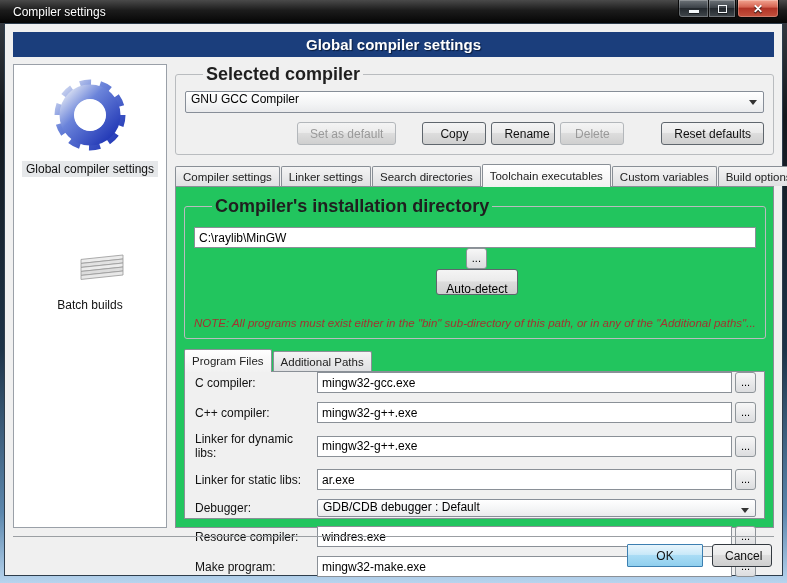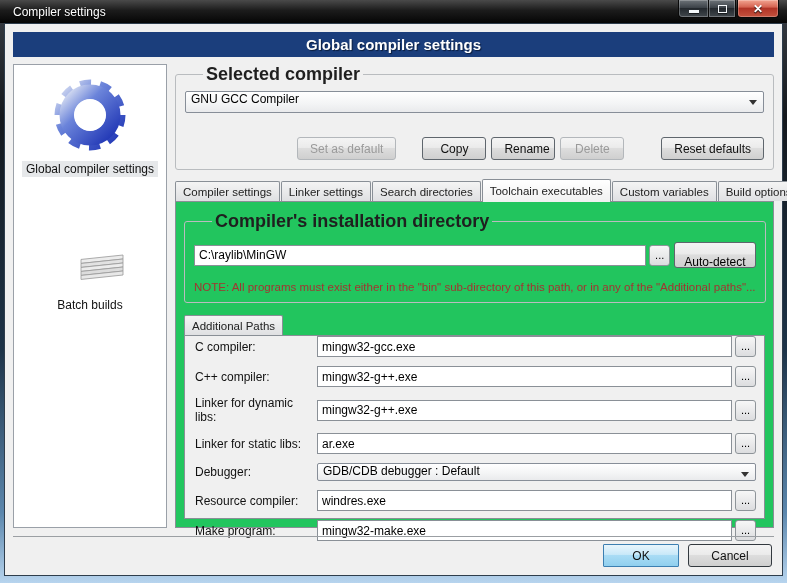--- a/index.html
+++ b/index.html
@@ -70,21 +70,21 @@
   .combo {
     height:22px; border:1px solid #878e98; border-radius:2px;
     background:linear-gradient(180deg,#ffffff 0%,#f3f4f5 60%,#e9eaec 100%);
     display:flex; font-size:12px; padding-left:5px; position:relative; cursor:default;
   }
   .combo .arrow {
     position:absolute; right:6px; top:8px; width:0; height:0;
     border-left:4px solid transparent; border-right:4px solid transparent; border-top:5px solid #333;
   }
 
-  .btnrow { display:flex; margin-top:24px; align-items:flex-end; }
+  .btnrow { display:flex; margin-top:9px; align-items:flex-end; }
   .btn {
     height:23px; font-size:12px; font-family:"Liberation Sans",sans-serif;
     border:1px solid #5f666d; border-radius:3px; padding:0 12px;
     background:linear-gradient(180deg,#f4f4f4 0%,#ebebeb 45%,#dddddd 50%,#cfcfcf 100%);
     color:#111; cursor:default; white-space:nowrap;
   }
   .btn.disabled { color:#9a9a9a; border-color:#b3b7bb; }
   .sp-a { width:112px; } .sp-b { width:26px; } .sp-c { width:5px; }
 
   
@@ -98,57 +98,57 @@
   .tab.active {
     height:23px; background:linear-gradient(180deg,#ffffff,#f1f1f1);
     margin-bottom:-1px; position:relative; z-index:3;
   }
 
   .tabpanel {
     flex:1; border:1px solid #898f96; background:#22c55e; padding:9px 8px 8px 8px;
     display:flex; flex-direction:column; min-height:0;
   }
 
-  .dirrow { display:flex; align-items:center; margin-top:4px; }
+  .dirrow { display:flex; align-items:center; margin-top:4px;flex-direction:column; }
   input[type=text] {
     height:21px; border:1px solid #8a9097; font-size:12px; padding:0 4px;
     font-family:"Liberation Sans",sans-serif; background:#fff; color:#000; width:100%;
   }
   .browse {
     width:21px; height:21px; margin-left:3px; border:1px solid #8e9499; border-radius:3px;
     background:linear-gradient(180deg,#f7f7f7,#dcdddf);
     font-size:11px; line-height:17px; text-align:center; cursor:default; flex:none;
   }
   .autodetect {
     height:22px; margin-left:4px; border:1px solid #5f666d; border-radius:3px; padding:12px 9px;
     background:linear-gradient(180deg,#f4f4f4 0%,#ebebeb 45%,#dddddd 50%,#cfcfcf 100%);
     font-size:12px; cursor:default; flex:none; white-space:nowrap;
   }
-  .note { font-size:11.5px; color:#a23431; margin-top:13px; white-space:nowrap; overflow:hidden;}
+  .note { font-size:11.5px; color:#a23431; margin-top:22px; white-space:nowrap; overflow:hidden;font-style:italic;}
 
   
   .subtabs { display:flex; align-items:flex-end; margin-top:10px; height:22px; }
   .subpanel {
     flex:1; border:1px solid #898f96; background:#f0f0f0; padding:0 8px 8px 10px; min-height:0;
   }
   .frow { display:flex; align-items:center; margin-bottom:9px; }
   .frow label { width:122px; font-size:12px; color:#111; flex:none; }
   .fctl { flex:1; display:flex; align-items:center; min-width:0;}
   .combo.small { height:18px; flex:1; }
 
   
   .footer {
     border-top:1px solid #9b9fa3; margin-top:8px; padding-top:7px;
     display:flex; justify-content:flex-end; gap:9px; padding-right:2px;
   }
   .btn.ok {
     width:76px; border:1px solid #3c7fb1; border-radius:1px;
     background:linear-gradient(180deg,#e8f5fc 0%,#c9e9f9 45%,#a9dcf5 50%,#90cfee 100%);
   }
-  .btn.cancel { width:84px; border-color:#33393f; }
+  .btn.cancel { width:60px; border-color:#33393f; }
 </style>
 </head>
 <body>
 
 <div class="window">
 
   <div class="titlebar">
     <span class="titlebar-text">Compiler settings</span>
     <div class="winbtns">
       <div class="winbtn min">
@@ -243,20 +243,21 @@
             <legend>Compiler's installation directory</legend>
             <div class="dirrow">
               <input type="text" value="C:\raylib\MinGW" style="">
               <button class="browse">...</button>
               <button class="autodetect">Auto-detect</button>
             </div>
             <div class="note">NOTE: All programs must exist either in the "bin" sub-directory of this path, or in any of the "Additional paths"...</div>
           </fieldset>
 
           <div class="subtabs">
+            <div class="tab active">Program Files</div>
             <div class="tab">Additional Paths</div>
           </div>
           <div class="subpanel">
 
             <div class="frow">
               <label>C compiler:</label>
               <div class="fctl">
                 <input type="text" value="mingw32-gcc.exe" style="">
                 <button class="browse">...</button>
               </div>

